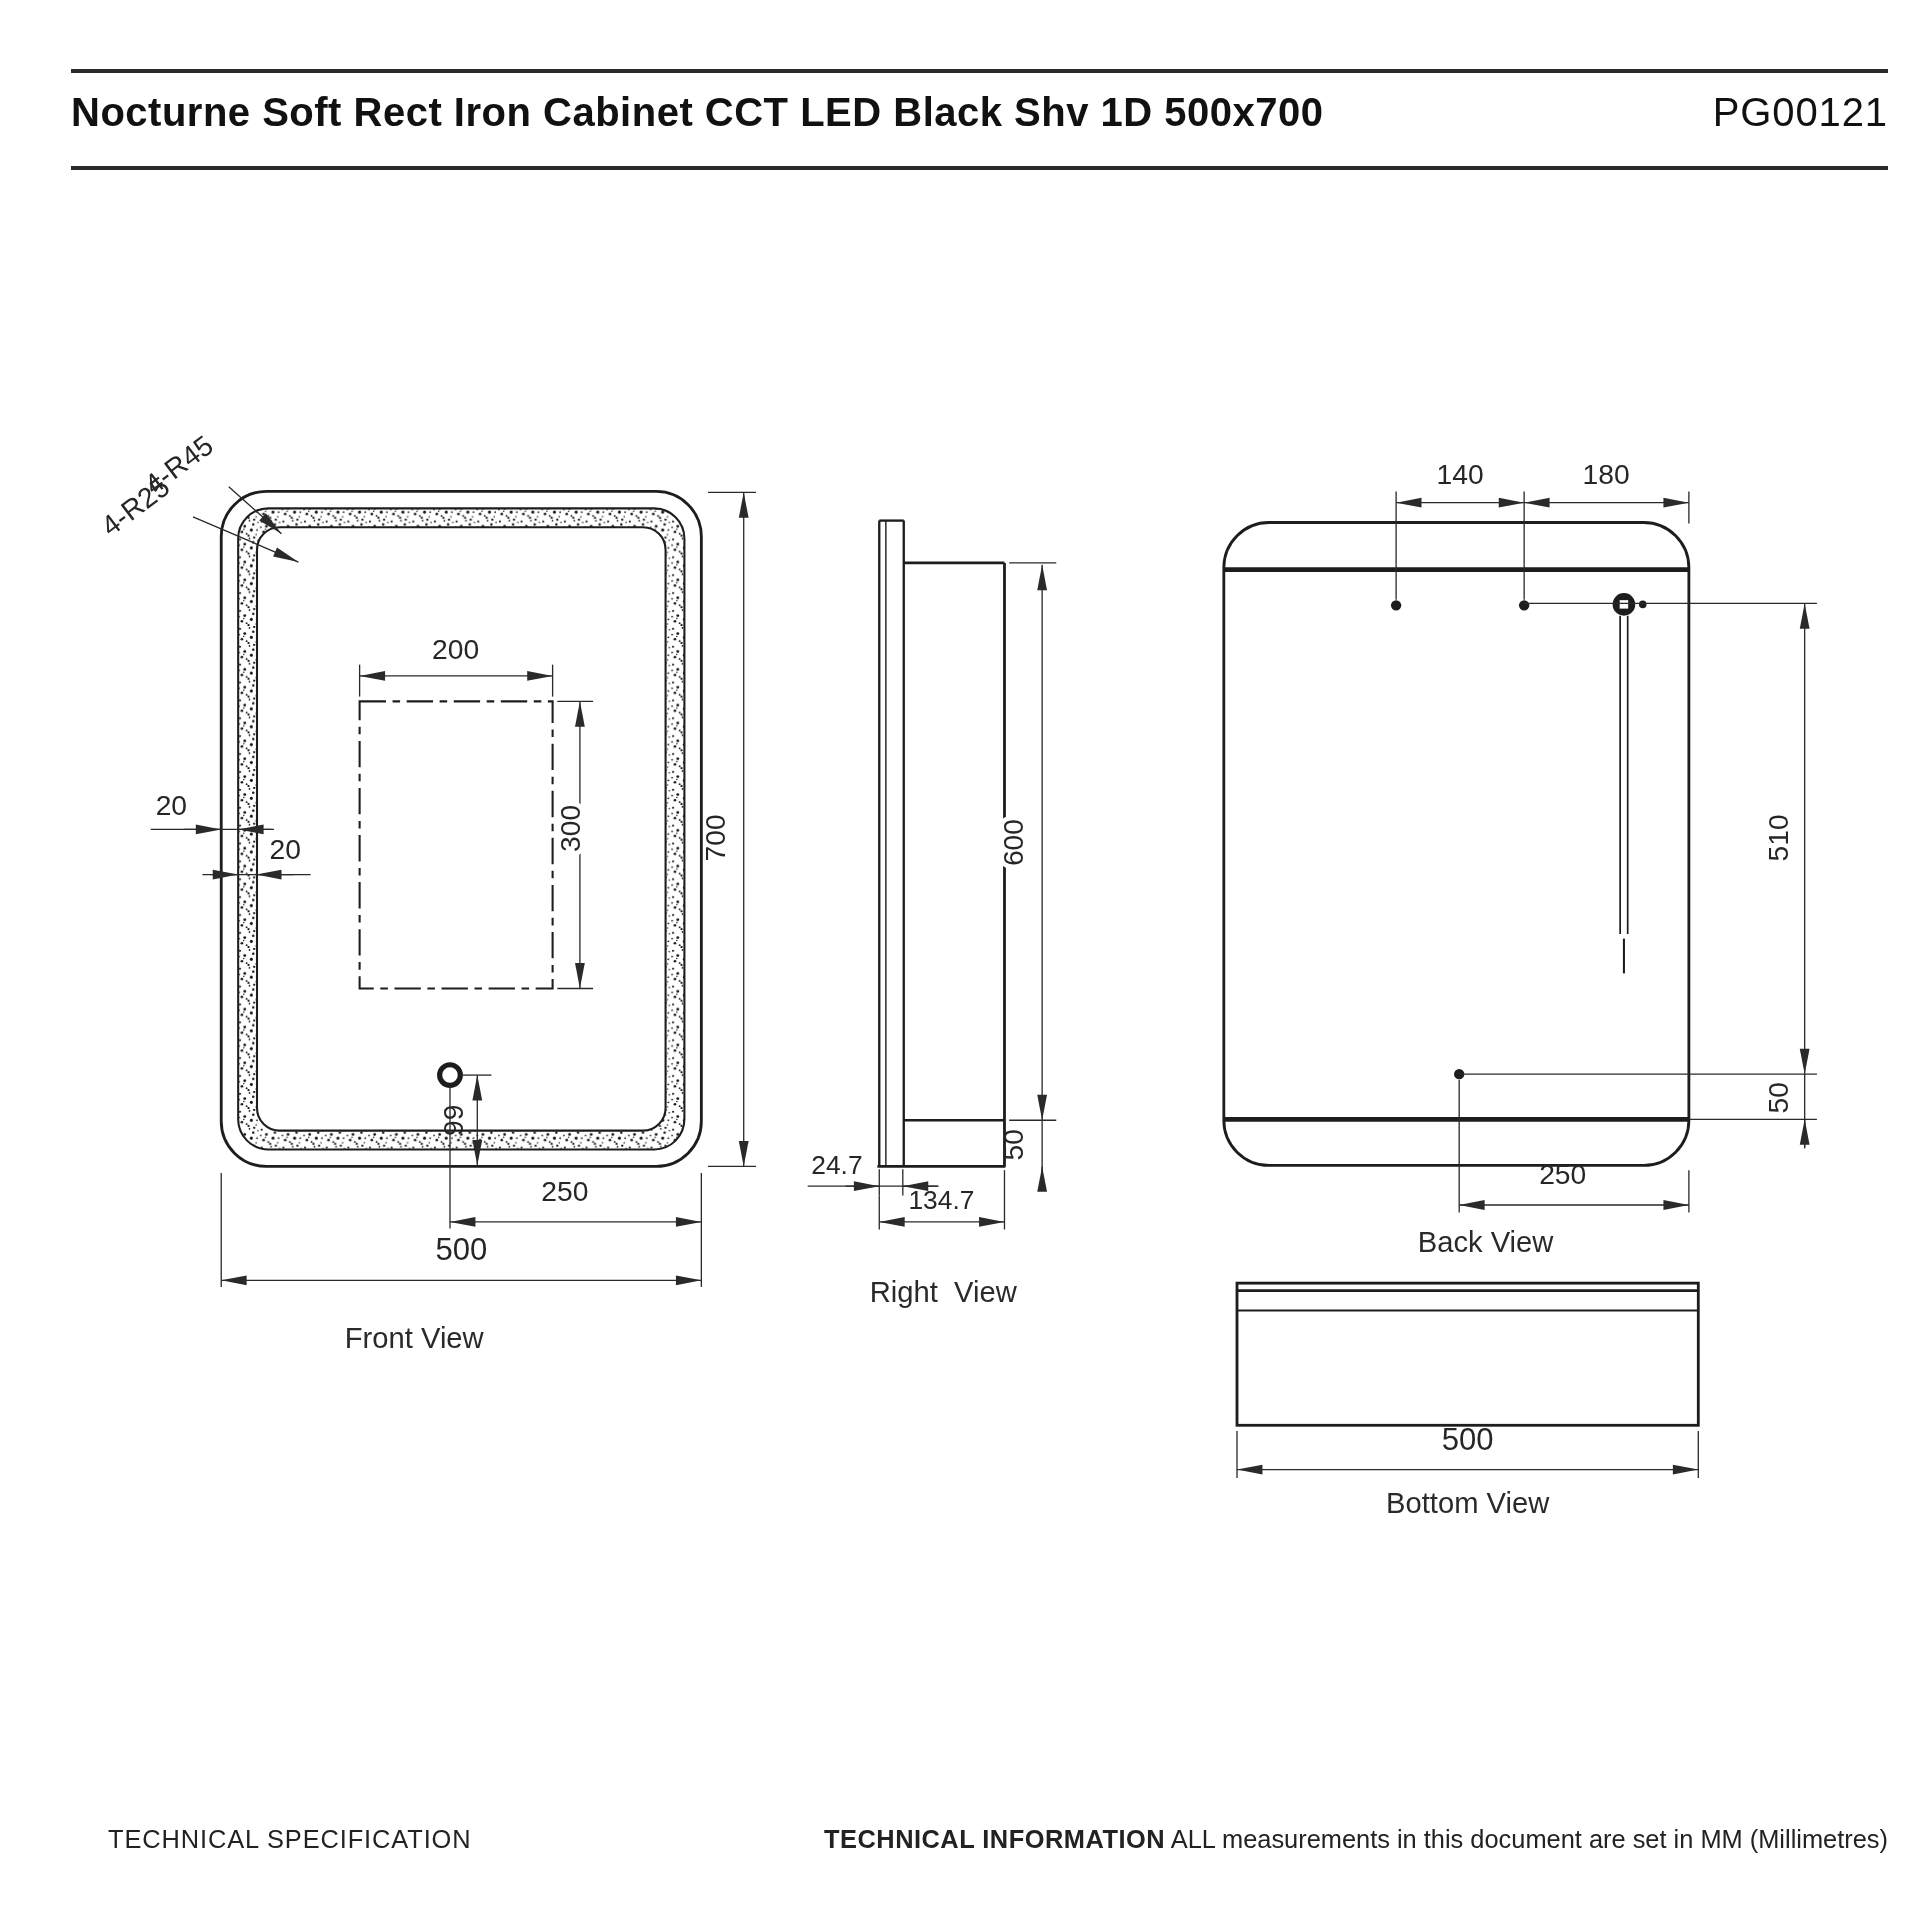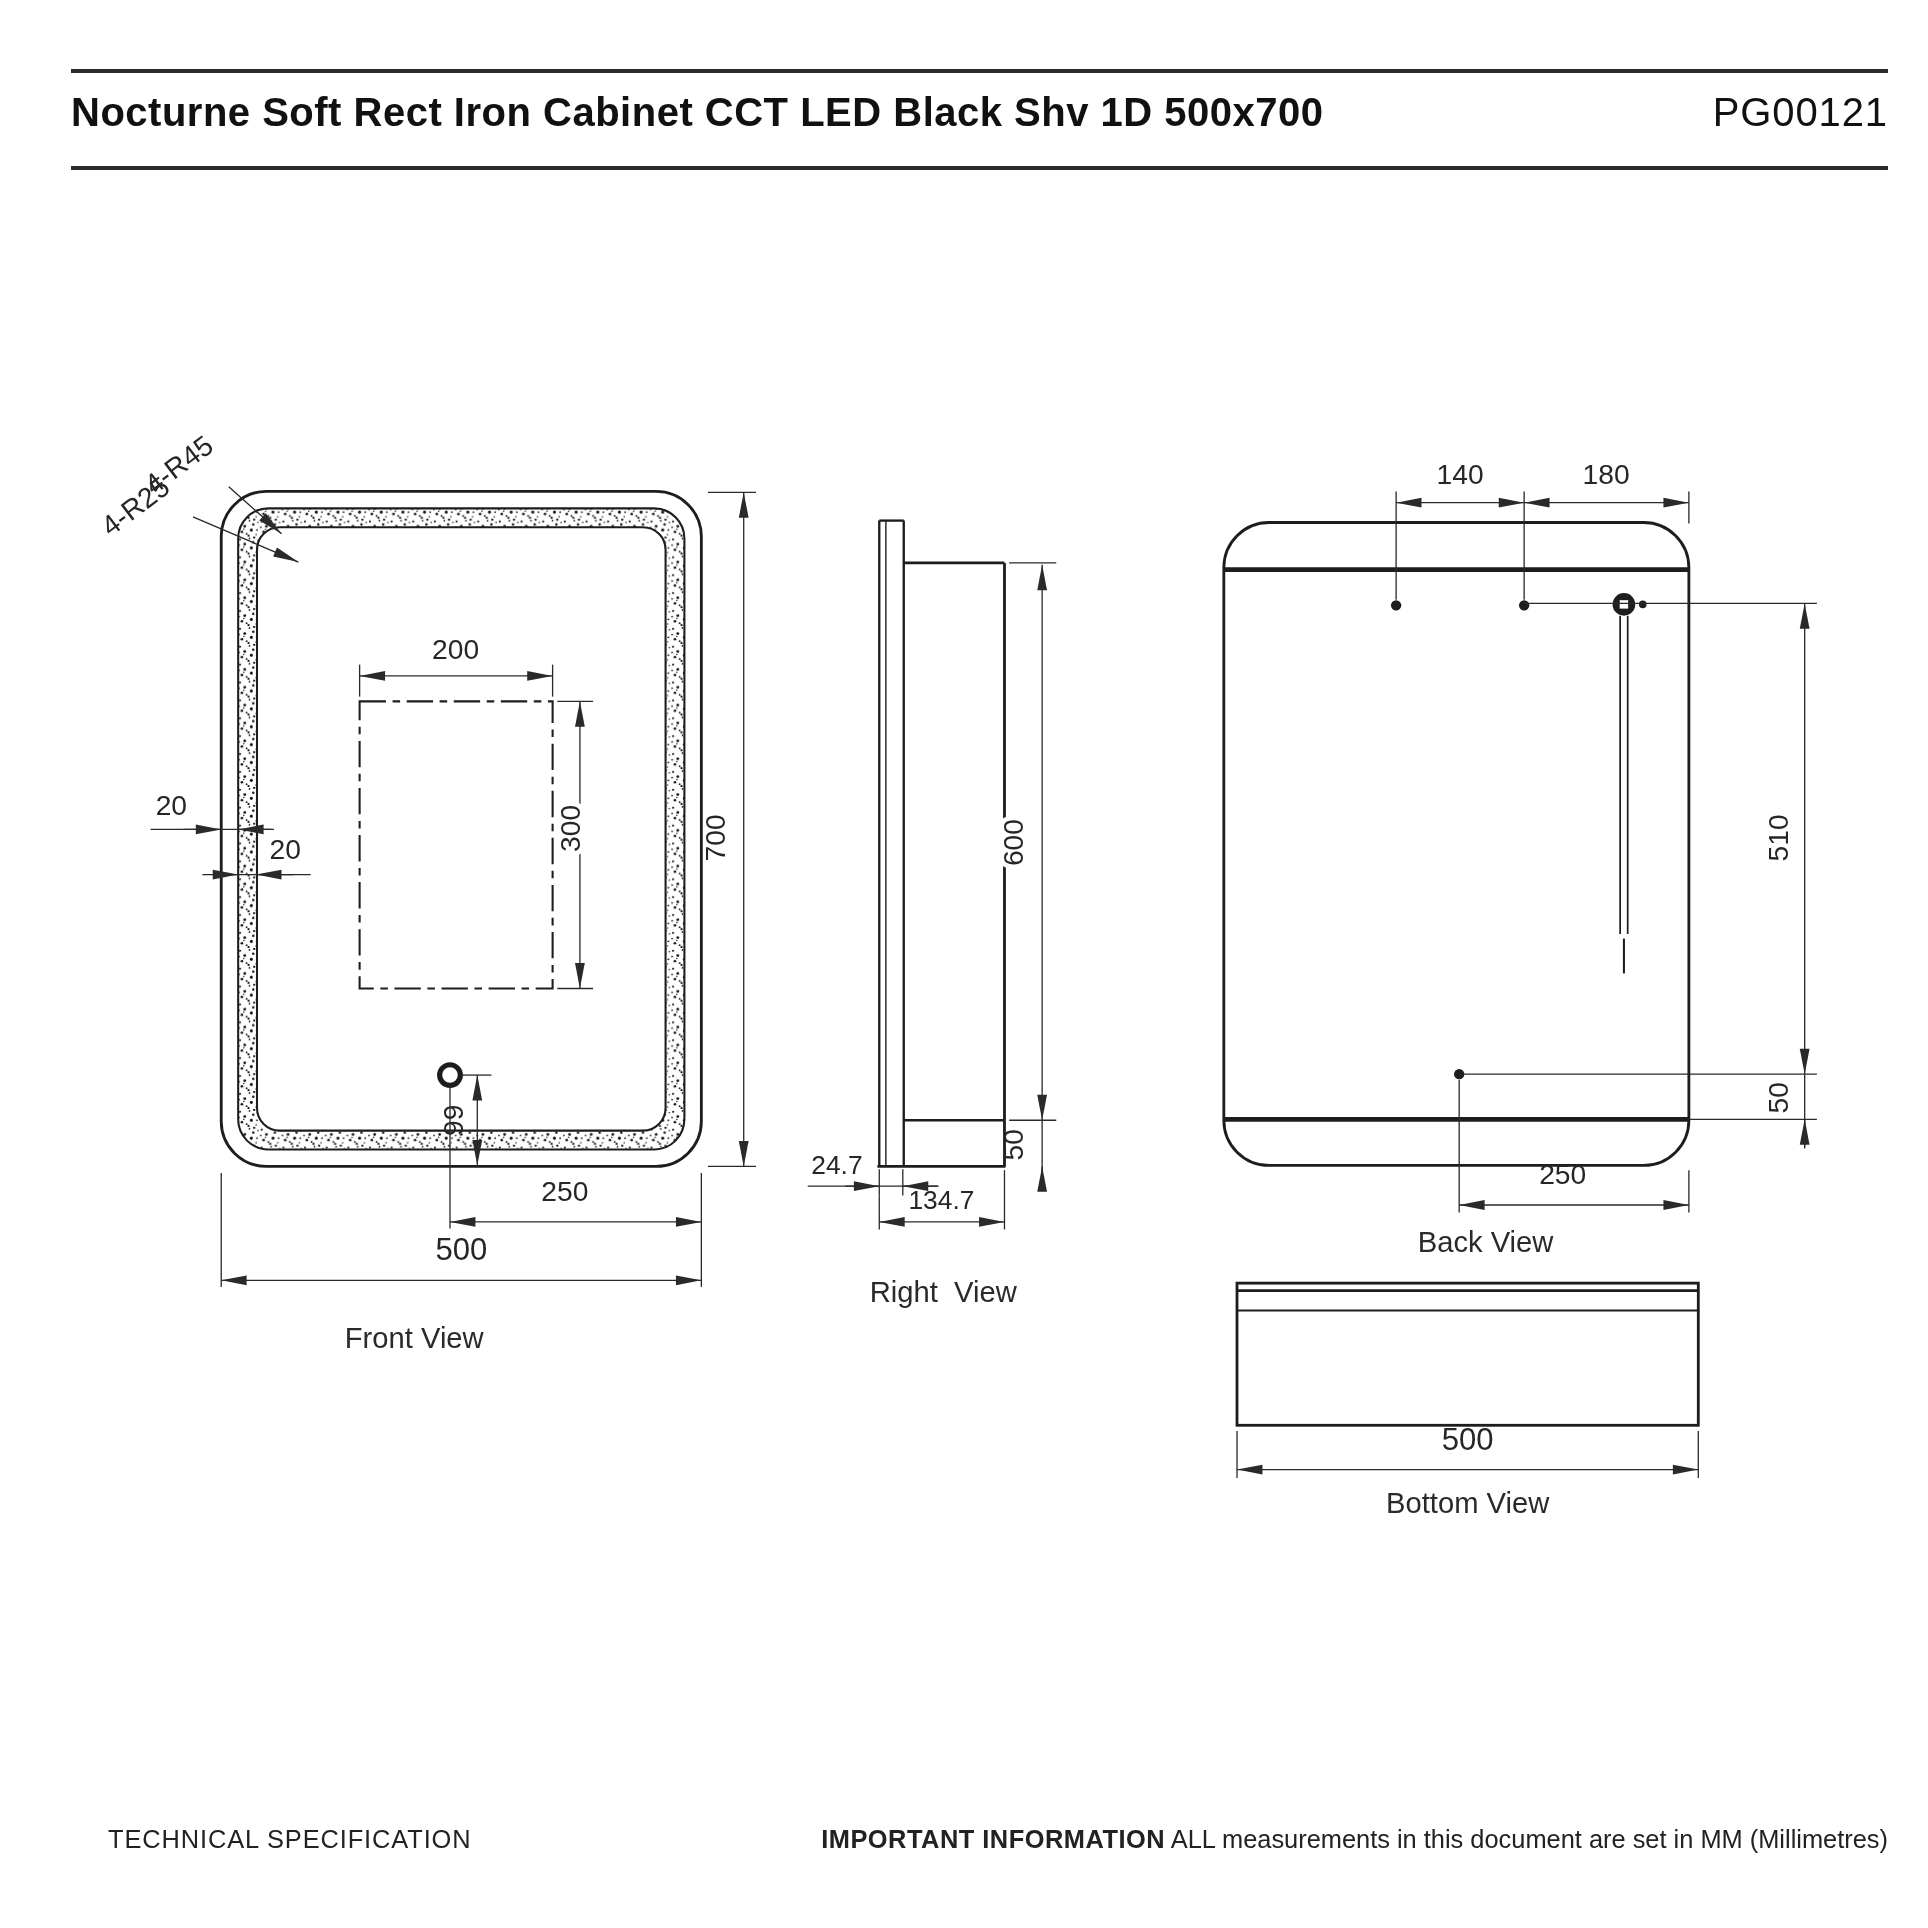--- a/index.html
+++ b/index.html
@@ -190,14 +190,14 @@
     <line x1="1314" y1="1520" x2="1314" y2="1570" class="dim"></line>
     <line x1="1804" y1="1520" x2="1804" y2="1570" class="dim"></line>
     <line x1="1314" y1="1561" x2="1804" y2="1561" class="dim" marker-start="url(#arr)" marker-end="url(#arr)"></line>
     <text x="1559" y="1540" text-anchor="middle" style="font-size:33px">500</text>
 
     <text x="1559" y="1607" text-anchor="middle" class="lbl">Bottom View</text>
   </g>
 </svg>
 
 <div class="ftr ftr-left">TECHNICAL SPECIFICATION</div>
-<div class="ftr ftr-right"><b>IMPORTANT INFORMATION</b><span> ALL measurements in this document are set in MM (Millimetres)</span></div>
+<div class="ftr ftr-right"><b>TECHNICAL INFORMATION</b><span> ALL measurements in this document are set in MM (Millimetres)</span></div>
 
 
 </body></html>

